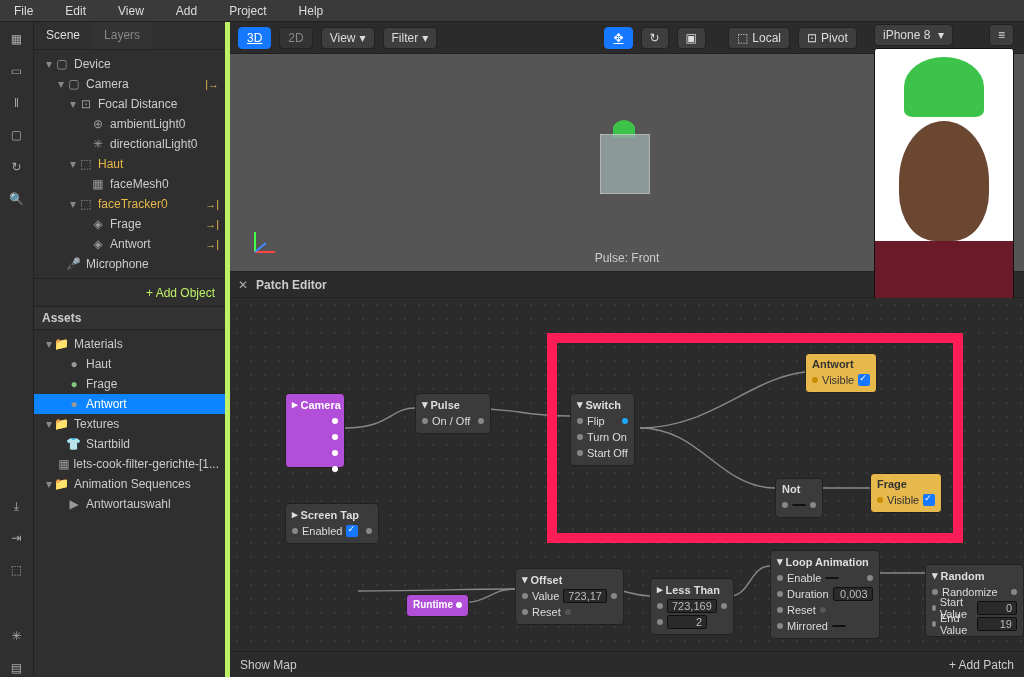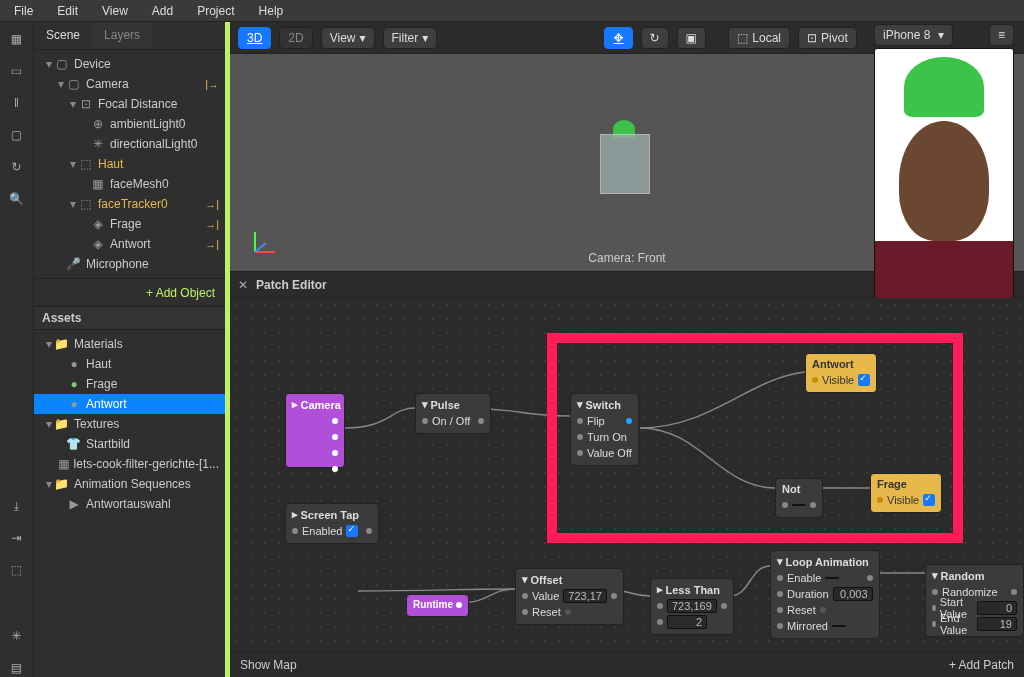--- a/index.html
+++ b/index.html
@@ -1,17 +1,17 @@
 <!DOCTYPE html>
 <html><head>
 <meta charset="utf-8">
 <style>
 * { box-sizing: border-box; margin: 0; padding: 0; font-family: -apple-system, "Segoe UI", Arial, sans-serif; }
 body { background: #2b2b2b; color: #ccc; font-size: 12px; overflow: hidden; width: 1024px; height: 677px; position: relative; }
-.menubar { height: 22px; background: #3a3a3a; display: flex; align-items: center; padding: 0 6px; gap: 8px; border-bottom: 1px solid #222; }
+.menubar { height: 22px; background: #3a3a3a; display: flex; align-items: center; padding: 0 6px; gap: 16px; border-bottom: 1px solid #222; }
 .menubar span { padding: 2px 8px; cursor: default; color: #ddd; }
 .main { display: flex; height: 655px; }
 .toolrail { width: 34px; background: #2f2f2f; border-right: 1px solid #222; display: flex; flex-direction: column; align-items: center; padding-top: 8px; gap: 14px; }
 .toolrail .ico { width: 18px; height: 18px; color: #aaa; display:flex; align-items:center; justify-content:center;}
 .toolrail .spacer { flex:1; }
 .left { width: 196px; background: #2f2f2f; display: flex; flex-direction: column; border-right: 5px solid #bef264;}
 .tabs { display:flex; height: 28px; border-bottom:1px solid #222;}
 .tab { padding: 6px 12px; color:#ddd; }
 .tab.inactive { color:#888; background:#333; }
 .tree { flex:0 0 auto; overflow:auto; padding:4px 0;}
@@ -227,21 +227,21 @@
     <div class="vp">
       <div class="hat3d"></div>
       <div class="scene3d"></div>
       <div class="axis">
         <svg width="30" height="30">
             <line x1="5" y1="25" x2="5" y2="5" stroke="#4f4" stroke-width="2"></line>
             <line x1="5" y1="25" x2="25" y2="25" stroke="#f44" stroke-width="2"></line>
             <line x1="5" y1="25" x2="16" y2="16" stroke="#48f" stroke-width="2"></line>
           </svg>
       </div>
-      <div class="vp-label">Camera: Front</div>
+      <div class="vp-label">Pulse: Front</div>
     </div>
 
     <div class="phone-bar">
       <span class="btn" style="flex:1;justify-content:space-between">
           <span>iPhone 8</span>
           <span>▾</span>
         </span>
       <span class="btn">≡</span>
     </div>
     <div class="preview">
@@ -308,21 +308,21 @@
             <span>Flip</span>
             <span style="flex:1"></span>
             <span class="port" style="background:#1fa7ff"></span>
           </div>
         <div class="rowi">
             <span class="port"></span>
             <span>Turn On</span>
           </div>
         <div class="rowi">
             <span class="port"></span>
-            <span>Value Off</span>
+            <span>Start Off</span>
           </div>
       </div>
 
       <div class="node yellow" style="left:575px;top:55px">
         <div class="title">
             <span>Antwort</span>
           </div>
         <div class="rowi">
             <span class="port" style="background:#c98d00"></span>
             <span>Visible</span> 

